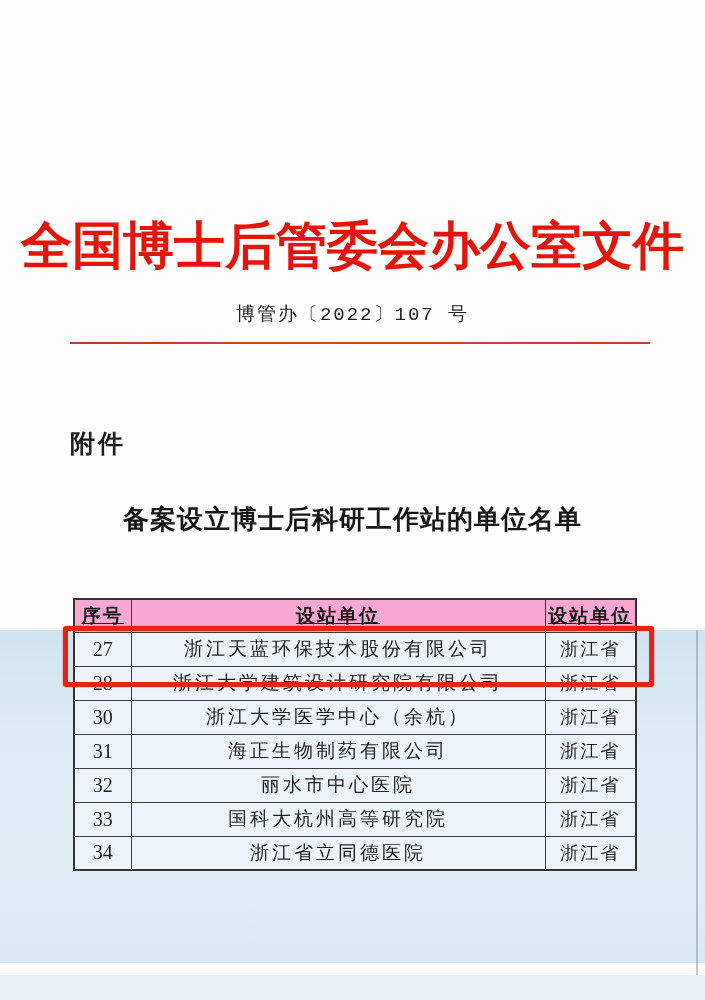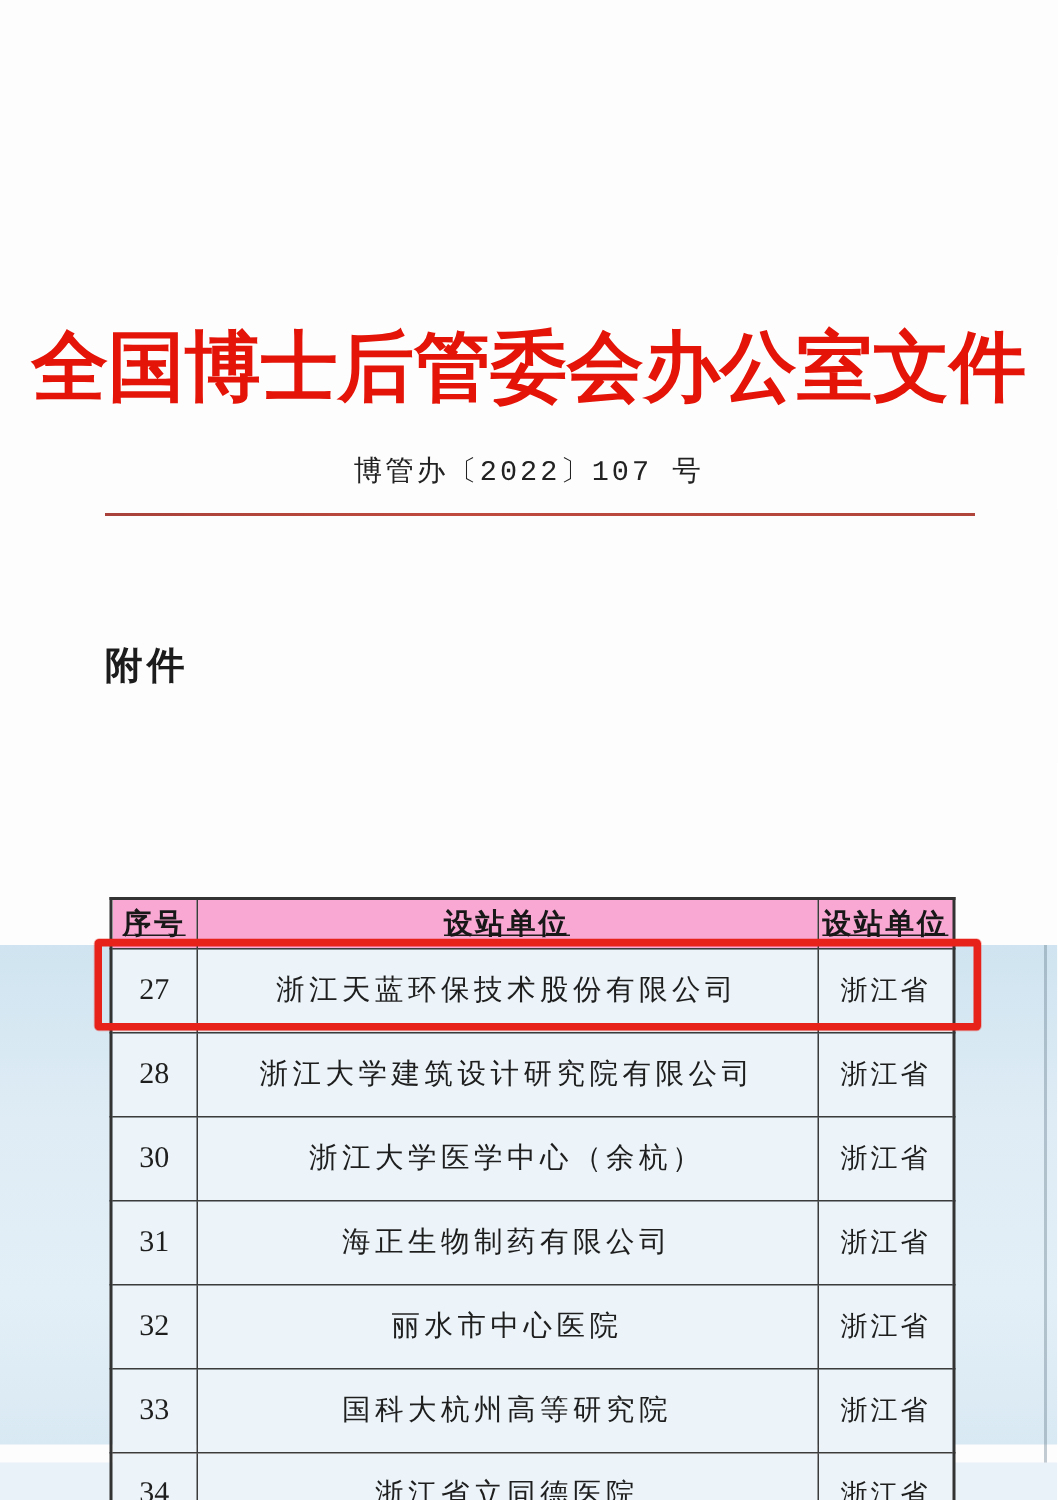--- a/index.html
+++ b/index.html
@@ -71,21 +71,21 @@
   table.units th,table.units td{
     border:1.6px solid #3b3b3b;
     text-align:center;vertical-align:middle;
     padding:0;overflow:hidden;white-space:nowrap;
   }
   table.units{border:2px solid #333;}
   table.units thead tr{height:33px;background:#f9a8d4;text-decoration:underline;}
   table.units thead th{
     font-size:19px;font-weight:bold;letter-spacing:2px;color:#181818;
   }
-  table.units tbody tr{height:56px;}
+  table.units tbody tr{height:34px;}
   table.units tbody td{
     background:#ecf4f9;
     font-size:19px;color:#1e1e1e;
   }
   table.units tbody td.no-cell{font-size:20px;letter-spacing:0;}
   table.units tbody td.unit-cell{letter-spacing:3px;}
   table.units tbody td.region-cell{letter-spacing:2px;font-size:18px;}
   .highlight-box{
     position:absolute;left:63px;top:626px;width:581px;height:51px;
     border:5px solid #e6221a;border-radius:3px;
@@ -104,20 +104,21 @@
   <div class="scan-edge-line"></div>
 
   <div class="doc-title">全国博士后管委会办公室文件</div>
 
   <div class="doc-number">博管办〔2022〕107 号</div>
 
   <div class="red-rule"></div>
 
   <div class="attachment">附件</div>
 
+  <div class="section-title">备案设立博士后科研工作站的单位名单</div>
 
   <table class="units">
     <colgroup>
       <col class="c-no">
         <col class="c-unit">
         <col class="c-region">
     </colgroup>
     <thead>
       <tr>
         <th>序号</th>

